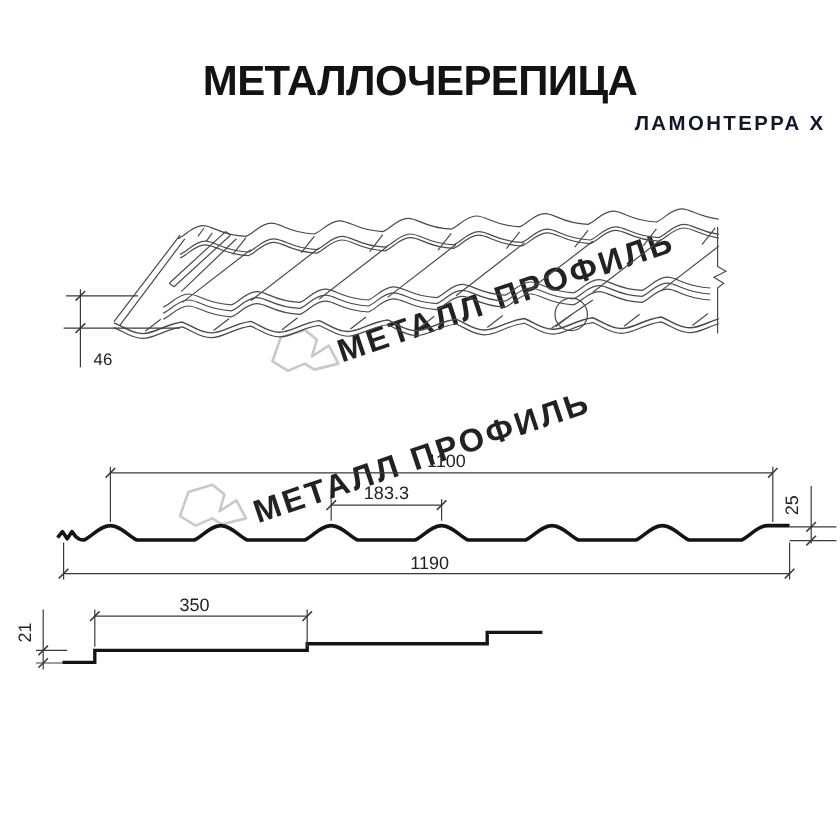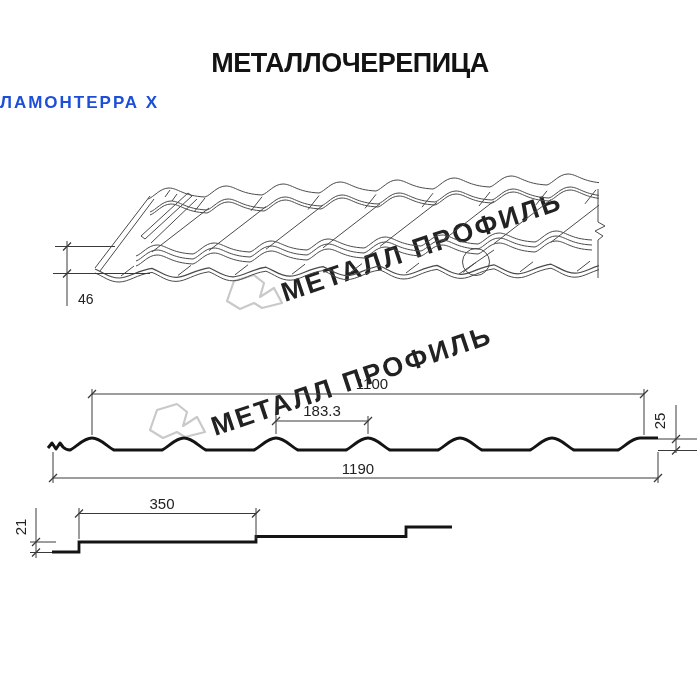--- a/index.html
+++ b/index.html
@@ -1,21 +1,21 @@
 <!DOCTYPE html>
 <html><head>
 <meta charset="utf-8">
 <style>
   html,body{margin:0;padding:0;background:#fff;}
   .page{position:relative;width:700px;height:700px;background:#fff;overflow:hidden;
         font-family:"Liberation Sans",sans-serif;}
   .title{position:absolute;top:48px;left:0;width:700px;text-align:center;
-         font-size:27px;font-weight:800;letter-spacing:-0.5px;color:#131313;}
-  .subtitle{position:absolute;top:93px;left:0;width:688px;text-align:left;
-            font-size:17px;font-weight:700;letter-spacing:2px;color:#1d4ed8;}
+         font-size:35px;font-weight:800;letter-spacing:-0.5px;color:#131313;}
+  .subtitle{position:absolute;top:93px;left:0;width:688px;text-align:right;
+            font-size:17px;font-weight:700;letter-spacing:2px;color:#0f172a;}
   svg{position:absolute;left:0;top:0;}
   svg text{font-family:"Liberation Sans",sans-serif;fill:#222;}
   .dimtxt{font-size:15px;}
   .dimtxt-sm{font-size:14px;}
   .wm-text{font-size:27px;font-weight:700;letter-spacing:2.5px;}
 </style>
 </head>
 <body>
 
 <div class="page">

